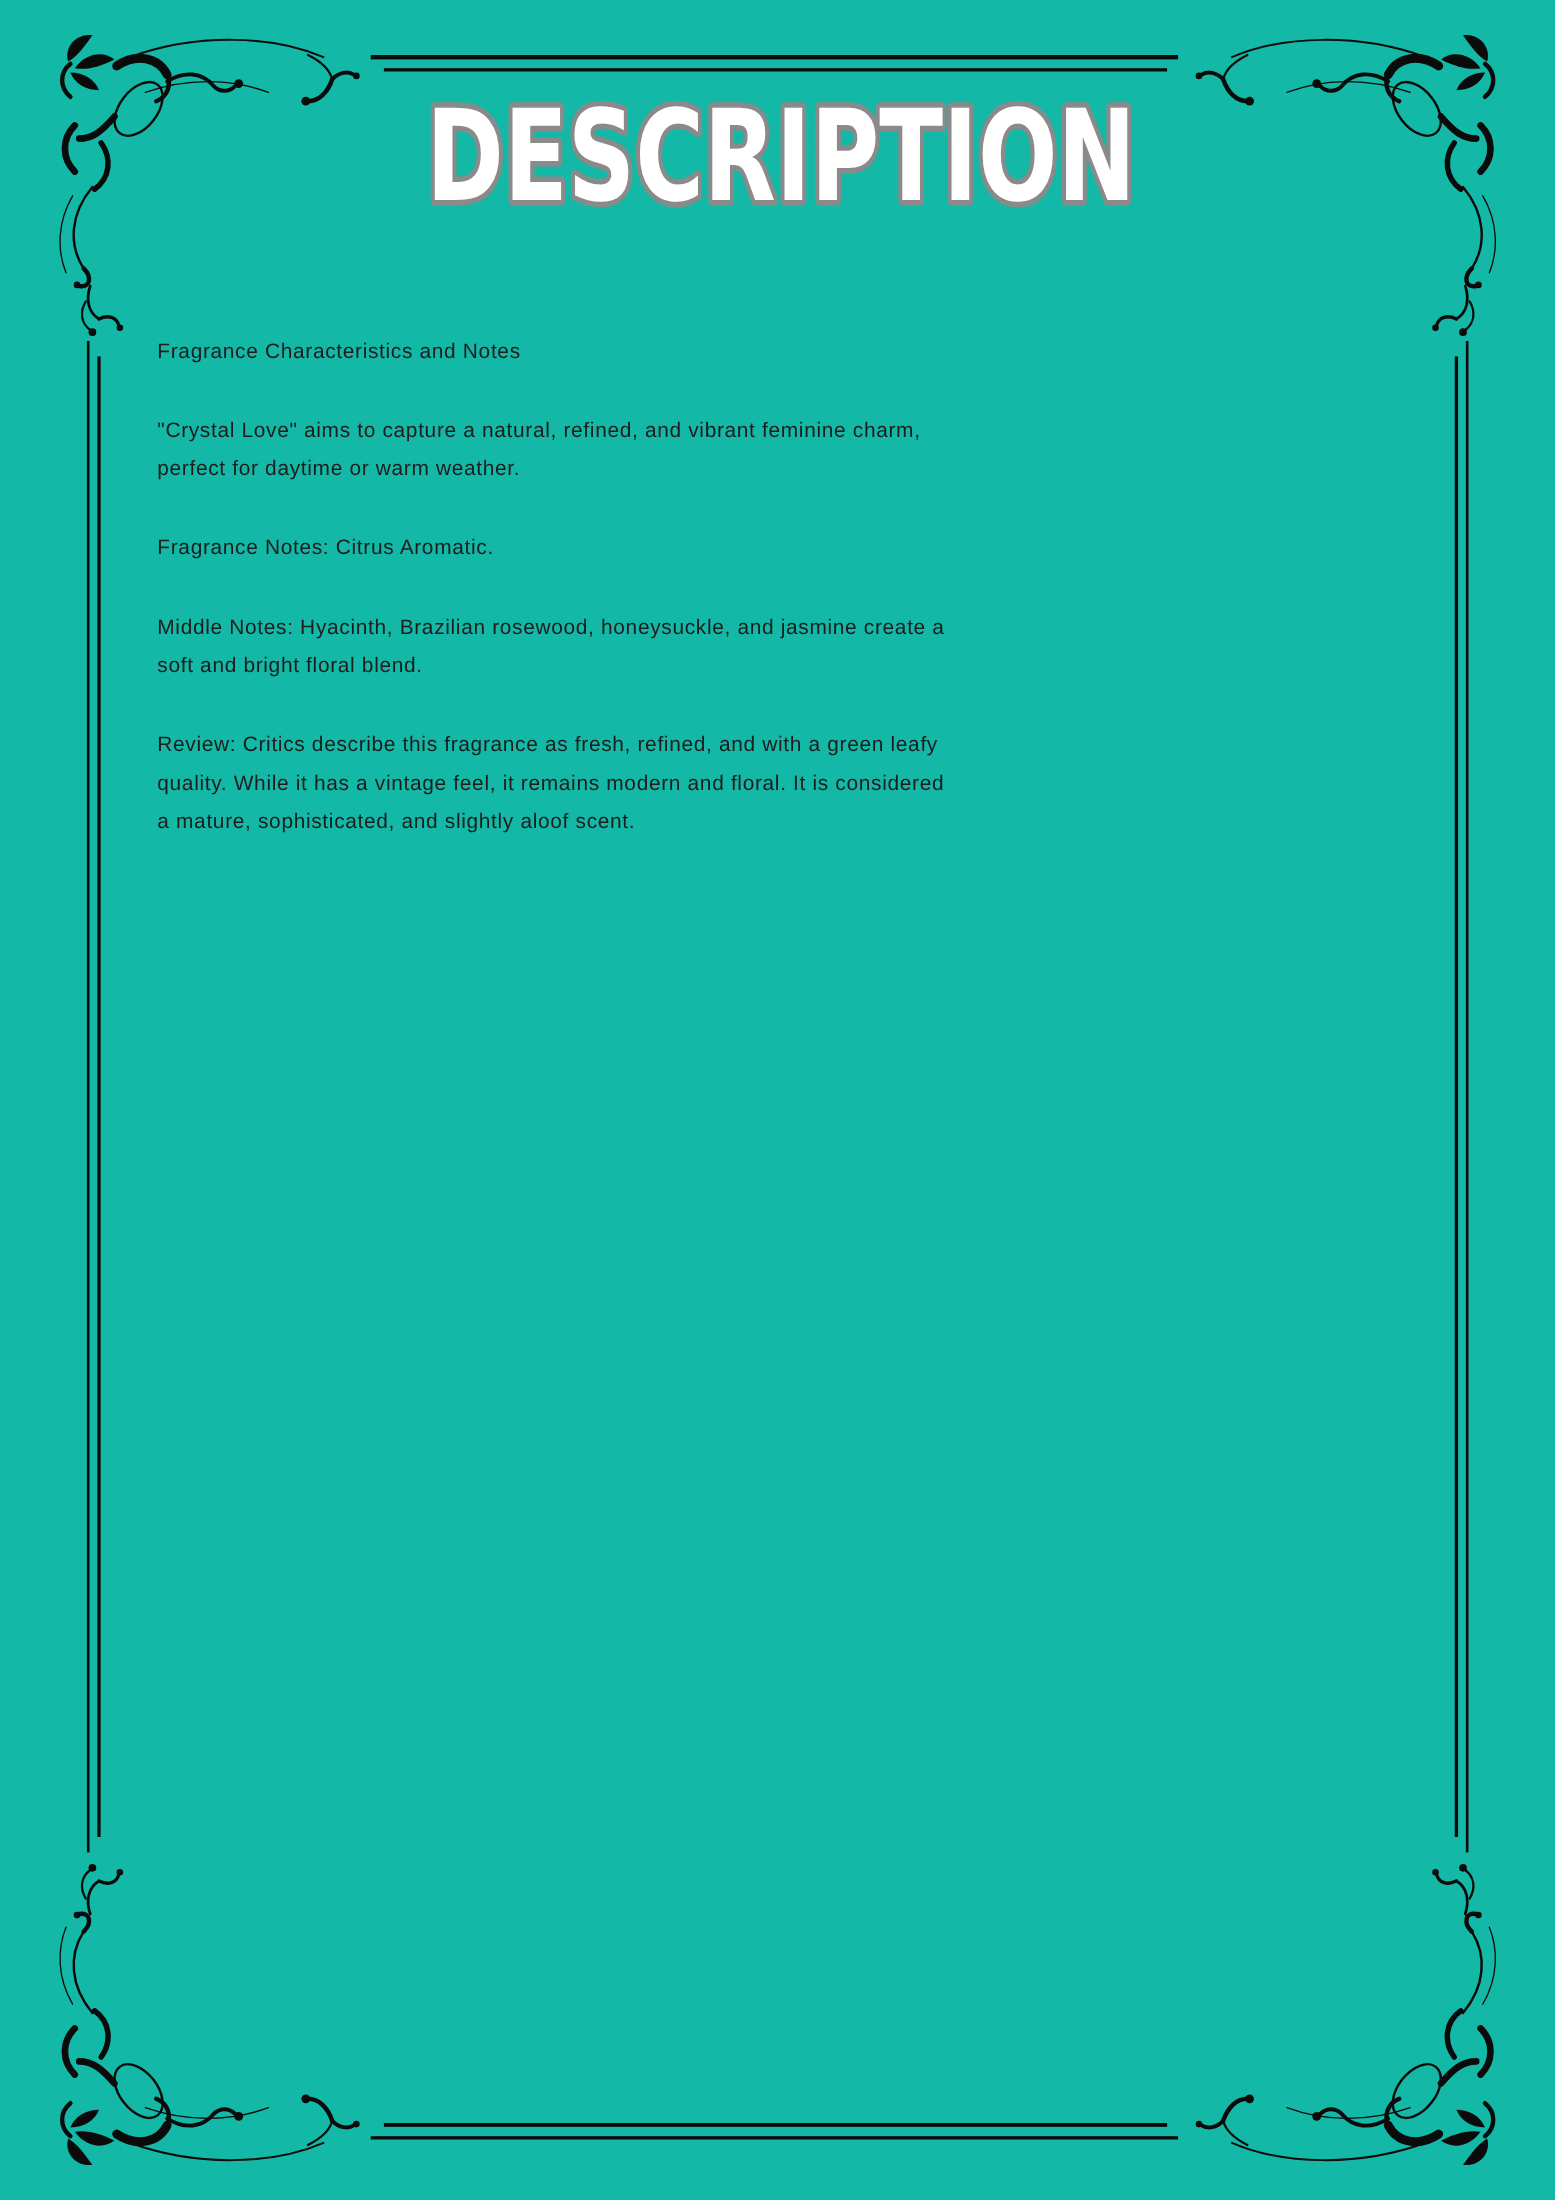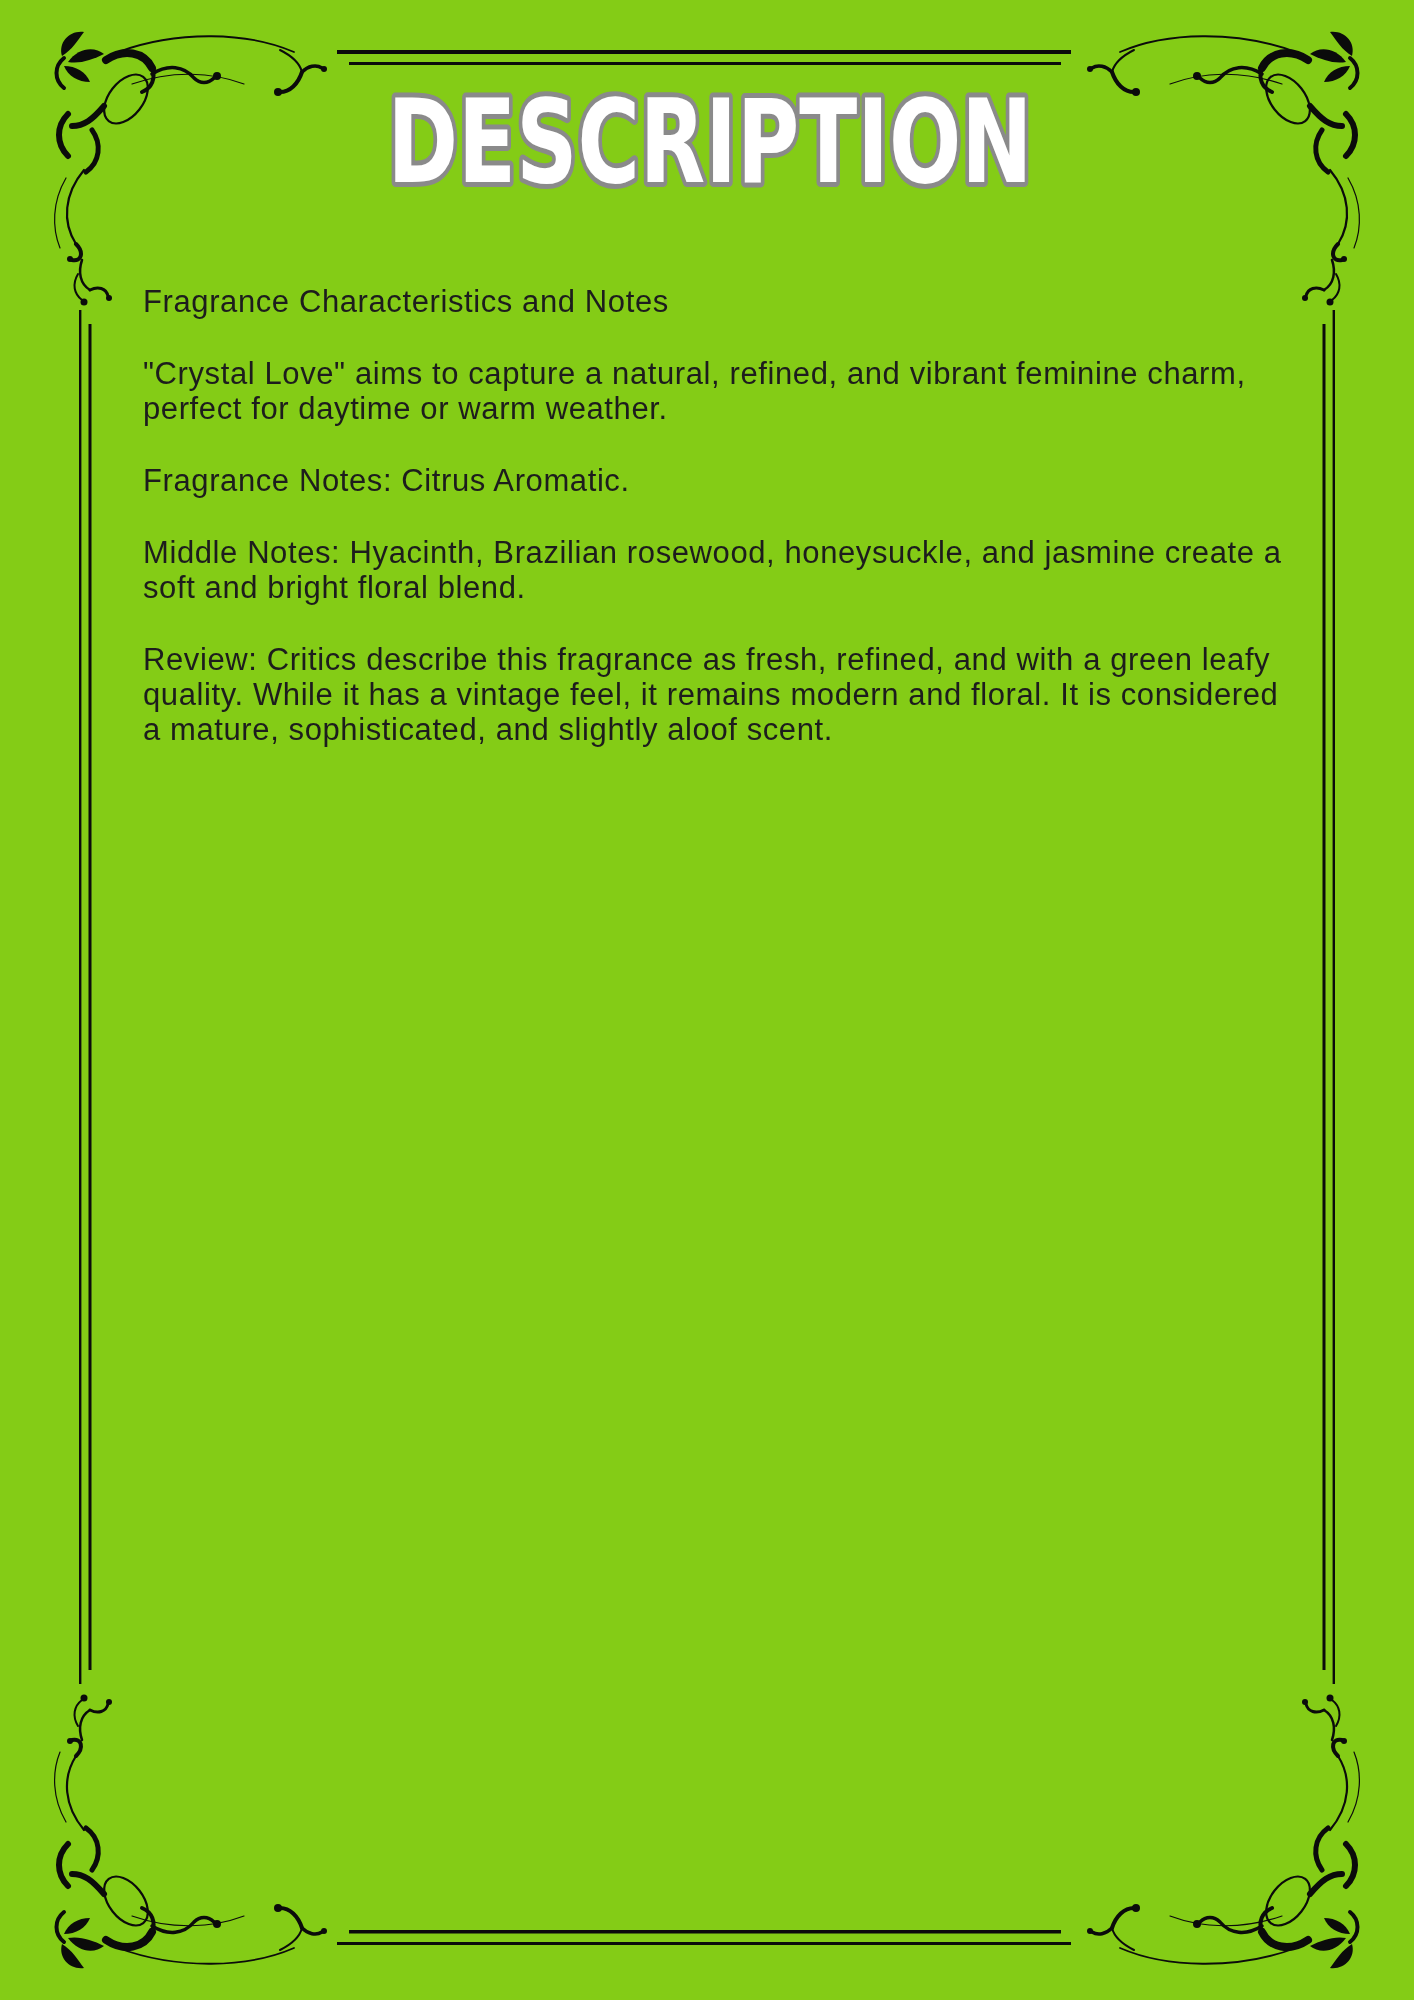--- a/index.html
+++ b/index.html
@@ -1,36 +1,36 @@
 <!DOCTYPE html>
 <html><head>
 <meta charset="utf-8">
 <style>
   html, body { margin: 0; padding: 0; background: #ffffff; }
   .page {
     position: relative;
     width: 1414px;
     height: 2000px;
-    background: #84cc16;
+    background: #14b8a6;
     overflow: hidden;
     font-family: "Liberation Sans", sans-serif;
   }
   .frame-svg {
     position: absolute;
     left: 0; top: 0;
     width: 1414px; height: 2000px;
     display: block;
   }
   .body-text {
     position: absolute;
     left: 143px;
-    top: 284px;
+    top: 302px;
     width: 1190px;
     color: #1d1d1d;
-    font-size: 31px;
+    font-size: 19px;
     line-height: 35px;
     letter-spacing: 0.6px;
     font-weight: 400;
   }
   .body-text p {
     margin: 0 0 37px 0;
     white-space: pre-line;
   }
 </style>
 </head>

